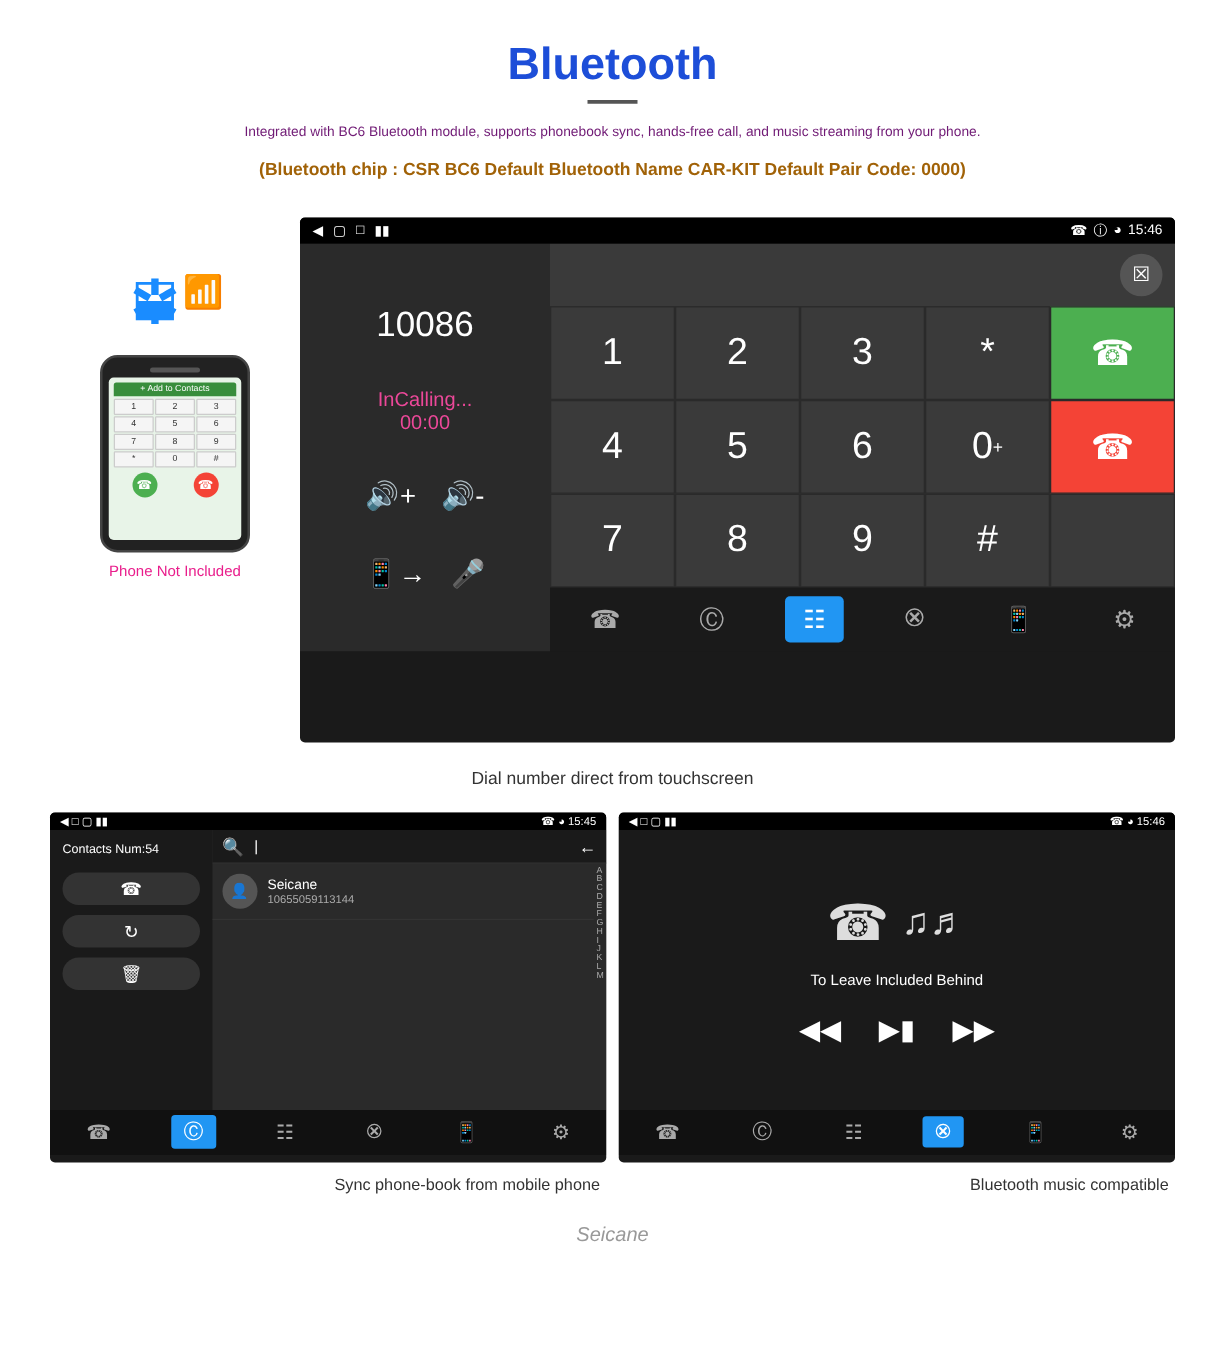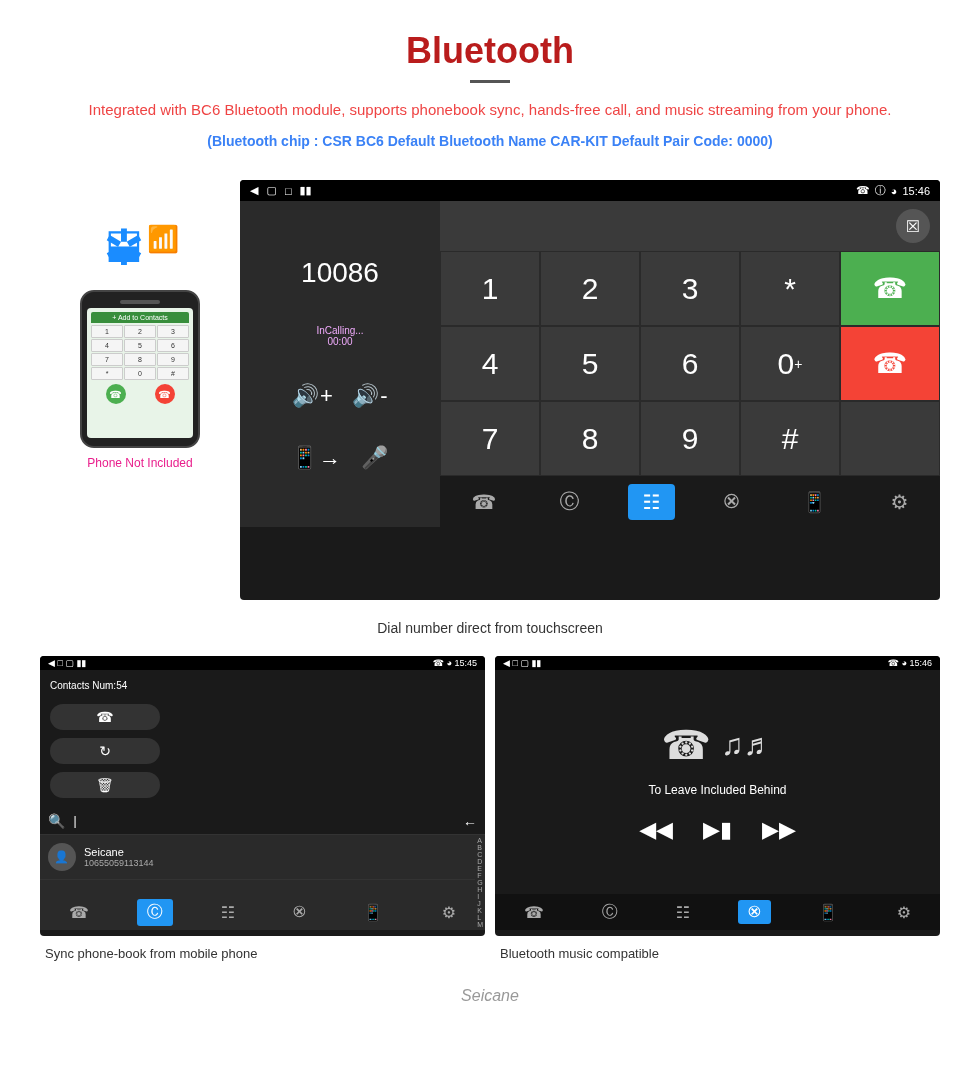--- a/index.html
+++ b/index.html
@@ -11,38 +11,38 @@
     }
 
     
     .header {
       text-align: center;
       padding: 30px 60px 10px;
     }
     .header h1 {
       font-size: 36px;
       font-weight: bold;
-      color: #b91c1c;
+      color: #1d4ed8;
       margin-bottom: 8px;
     }
     .header-divider {
       width: 40px;
       height: 3px;
       background: #555;
       margin: 0 auto 15px;
     }
     .header p {
-      font-size: 15px;
-      color: #ef4444;
+      font-size: 11px;
+      color: #701a75;
       line-height: 1.6;
       margin-bottom: 8px;
     }
     .header .specs {
       font-size: 14px;
-      color: #3b82f6;
+      color: #a16207;
       font-weight: bold;
     }
 
     
     .main-content {
       padding: 10px 40px 20px;
     }
 
     
     .demo-section {
@@ -210,22 +210,22 @@
     }
 
     .dialer-number-display {
       font-size: 28px;
       color: white;
       text-align: center;
     }
 
     .dialer-calling {
       text-align: center;
-      color: #f0abfc;
-      font-size: 10px;
+      color: #ec4899;
+      font-size: 16px;
     }
 
     .dialer-controls {
       display: flex;
       gap: 20px;
       align-items: center;
     }
 
     .ctrl-btn {
       color: white;
@@ -357,21 +357,20 @@
       background: #000;
       padding: 2px 8px;
       color: white;
       font-size: 9px;
     }
 
     
     .contacts-body {
       display: flex;
       height: calc(100% - 20px - 36px);
-      flex-direction: column;
     }
 
     .contacts-sidebar {
       width: 130px;
       background: #1a1a1a;
       padding: 10px;
       display: flex;
       flex-direction: column;
       gap: 8px;
     }
@@ -533,21 +532,21 @@
       align-items: center;
     }
 
     .music-ctrl-btn {
       color: white;
       font-size: 22px;
       cursor: pointer;
     }
 
     .caption-small {
-      text-align: left;
+      text-align: right;
       font-size: 13px;
       color: #333;
       padding: 8px 5px;
       line-height: 1.5;
     }
 
     .seicane-watermark {
       text-align: center;
       color: #999;
       font-size: 16px;

